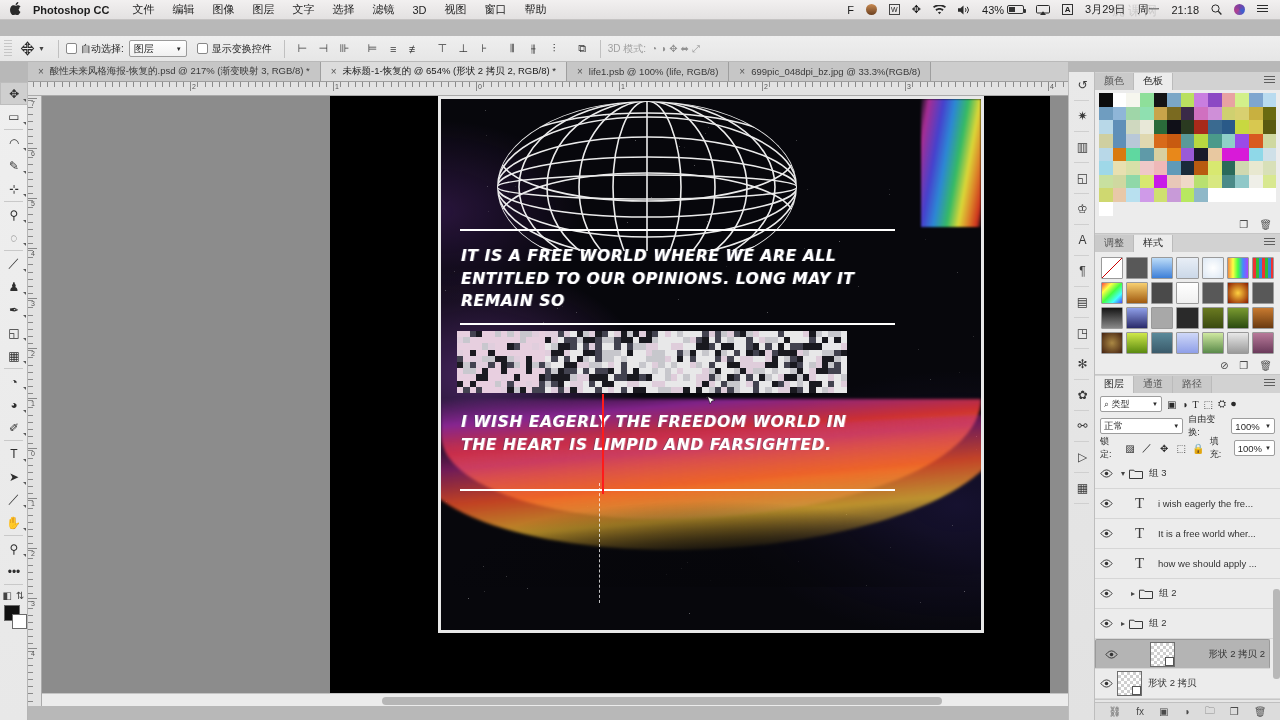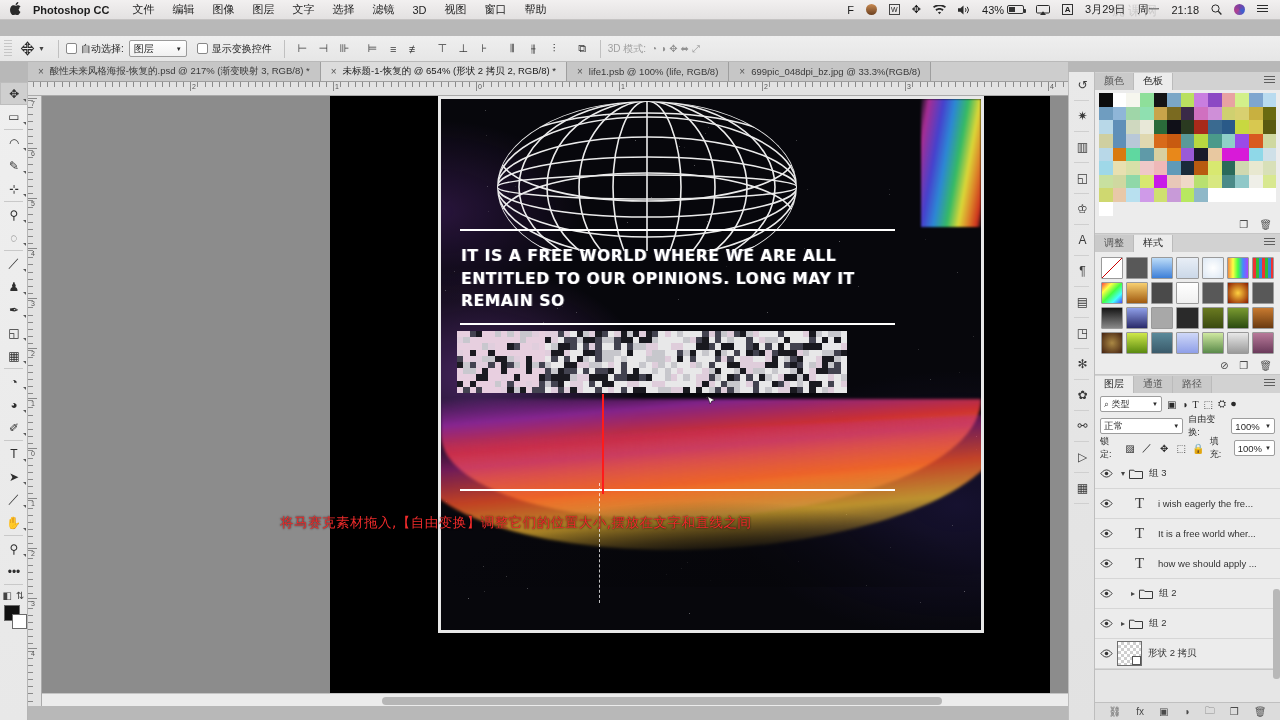--- a/index.html
+++ b/index.html
@@ -95,21 +95,21 @@
   }
   .rk { position: absolute; top: 0; width: 1px; height: 5px; background: #8a8a8a; }
   .rk.maj { height: 9px; }
   .rl { position: absolute; top: 1px; font-size: 7px; color: #555; }
   .rkv { position: absolute; left: 0; height: 1px; width: 5px; background: #8a8a8a; }
   .rkv.maj { width: 9px; }
   .rlv { position: absolute; left: 1px; font-size: 7px; color: #555; width: 8px; line-height: 7px; text-align: center; }
 
   .docarea {
     position: absolute; top: 96px; left: 42px; width: 1026px; height: 610px;
-    background: #8c8c8c; overflow: hidden;
+    background: #8c8c8c; overflow: hidden; font-style: italic;
   }
   .blackmat { position: absolute; left: 288px; top: 0; width: 720px; height: 610px; background: #000; }
 
   
   .artboard {
     position: absolute; left: 396px; top: 0; width: 546px; height: 537px;
     border: 3px solid #e8e8e8; overflow: hidden; background: #0a0a10;
   }
   .art-inner { position: absolute; inset: 0; overflow: hidden; background: #08080d; }
   .nebula {
@@ -1471,34 +1471,34 @@
             <div class="cell" style="left: 339.677px; top: 55.8px; width: 7px; height: 7px; background: rgb(69, 69, 82);"></div>
             <div class="cell" style="left: 345.968px; top: 55.8px; width: 7px; height: 7px; background: rgb(242, 242, 242);"></div>
             <div class="cell" style="left: 352.258px; top: 55.8px; width: 7px; height: 7px; background: rgb(26, 26, 32);"></div>
             <div class="cell" style="left: 358.548px; top: 55.8px; width: 7px; height: 7px; background: rgb(242, 242, 242);"></div>
             <div class="cell" style="left: 364.839px; top: 55.8px; width: 7px; height: 7px; background: rgb(207, 207, 212);"></div>
             <div class="cell" style="left: 371.129px; top: 55.8px; width: 7px; height: 7px; background: rgb(232, 214, 228);"></div>
             <div class="cell" style="left: 377.419px; top: 55.8px; width: 7px; height: 7px; background: rgb(242, 242, 242);"></div>
             <div class="cell" style="left: 383.71px; top: 55.8px; width: 7px; height: 7px; background: rgb(242, 242, 242);"></div>
           </div>
 
+        <div class="bigtext" style="top:312px;width:420px;">I WISH EAGERLY THE FREEDOM WORLD IN THE HEART IS LIMPID AND FARSIGHTED.</div>
         <div class="hline" style="top:390px;"></div>
       </div>
 
       <div class="guide-red" style="left:161px;top:295px;height:100px;"></div>
       <div class="guide-dash" style="left:158px;top:384px;height:120px;"></div>
 
       <div style="position:absolute;left:266px;top:292px;width:9px;height:9px;pointer-events:none;">
         <svg width="9" height="9" viewBox="0 0 9 9">
             <path fill="#fff" stroke="#000" stroke-width=".5" d="M.5.5 8 4.3 4.8 5 3.2 8z"></path>
           </svg>
       </div>
     </div>
 
-    <div class="caption">将马赛克素材拖入,【自由变换】调整它们的位置大小,摆放在文字和直线之间</div>
   </div>
 
   <div class="sb-v" style="right:185px;">
     <div class="thumb" style="top:200px;height:300px;"></div>
   </div>
   <div class="sb-h" style="width:1026px;">
     <div class="thumb" style="left:340px;width:560px;"></div>
   </div>
 
 
@@ -1819,20 +1819,33 @@
               </svg>
             </div>
             <div class="disc">▸</div>
             <div class="foldericon">
               <svg width="14" height="11" viewBox="0 0 14 11">
                 <path d="M.5 2.2h4.3l1.1 1.3H13.5v7H.5z" fill="none" stroke="#3a3a3a"></path>
               </svg>
             </div>
             <div class="lname">组 2</div>
           </div>
+          <div class="layer sel">
+            <div class="eye">
+              <svg width="13" height="9" viewBox="0 0 14 9">
+                <path d="M7 .6C3.6.6 1 4.5 1 4.5S3.6 8.4 7 8.4s6-3.9 6-3.9S10.4.6 7 .6z" fill="none" stroke="#333" stroke-width="1"></path>
+                <circle cx="7" cy="4.5" r="1.9" fill="#333"></circle>
+              </svg>
+            </div>
+            <div class="thumbbox">
+              <div class="checker"></div>
+              <div class="linkbadge"></div>
+            </div>
+            <div class="lname">形状 2 拷贝 2</div>
+          </div>
           <div class="layer">
             <div class="eye">
               <svg width="13" height="9" viewBox="0 0 14 9">
                 <path d="M7 .6C3.6.6 1 4.5 1 4.5S3.6 8.4 7 8.4s6-3.9 6-3.9S10.4.6 7 .6z" fill="none" stroke="#333" stroke-width="1"></path>
                 <circle cx="7" cy="4.5" r="1.9" fill="#333"></circle>
               </svg>
             </div>
             <div class="thumbbox">
               <div class="checker"></div>
               <div class="linkbadge"></div>

